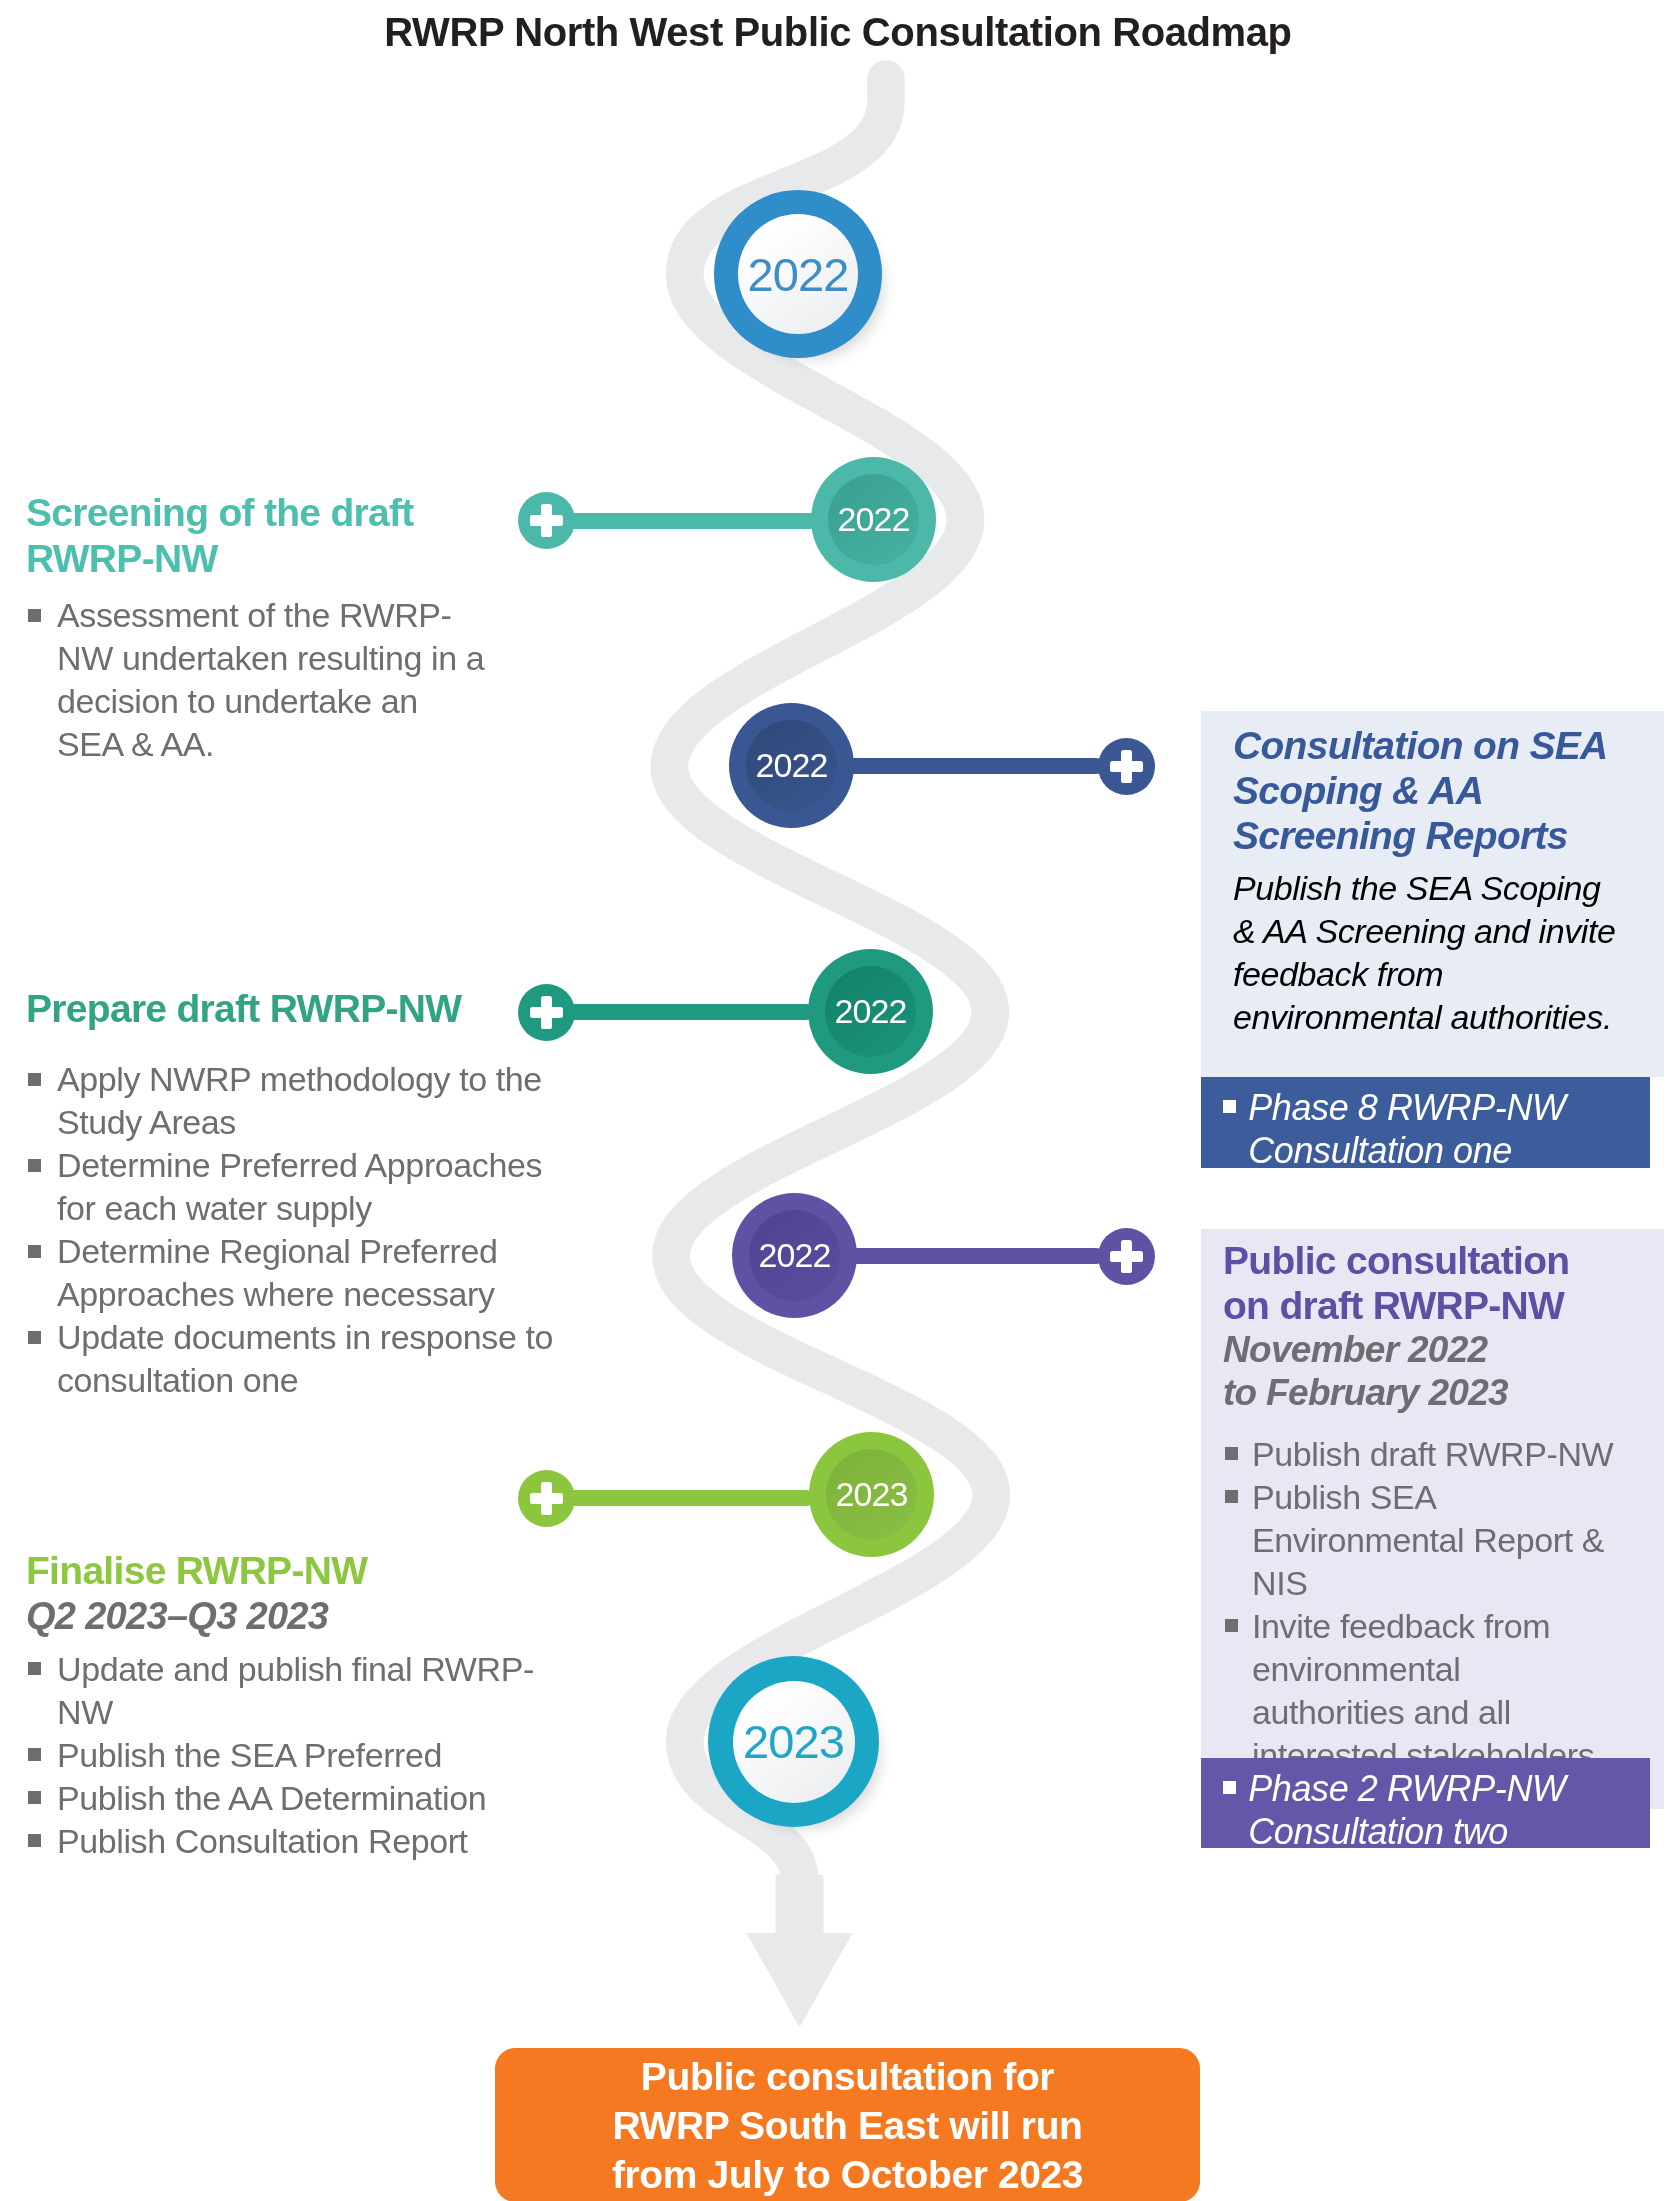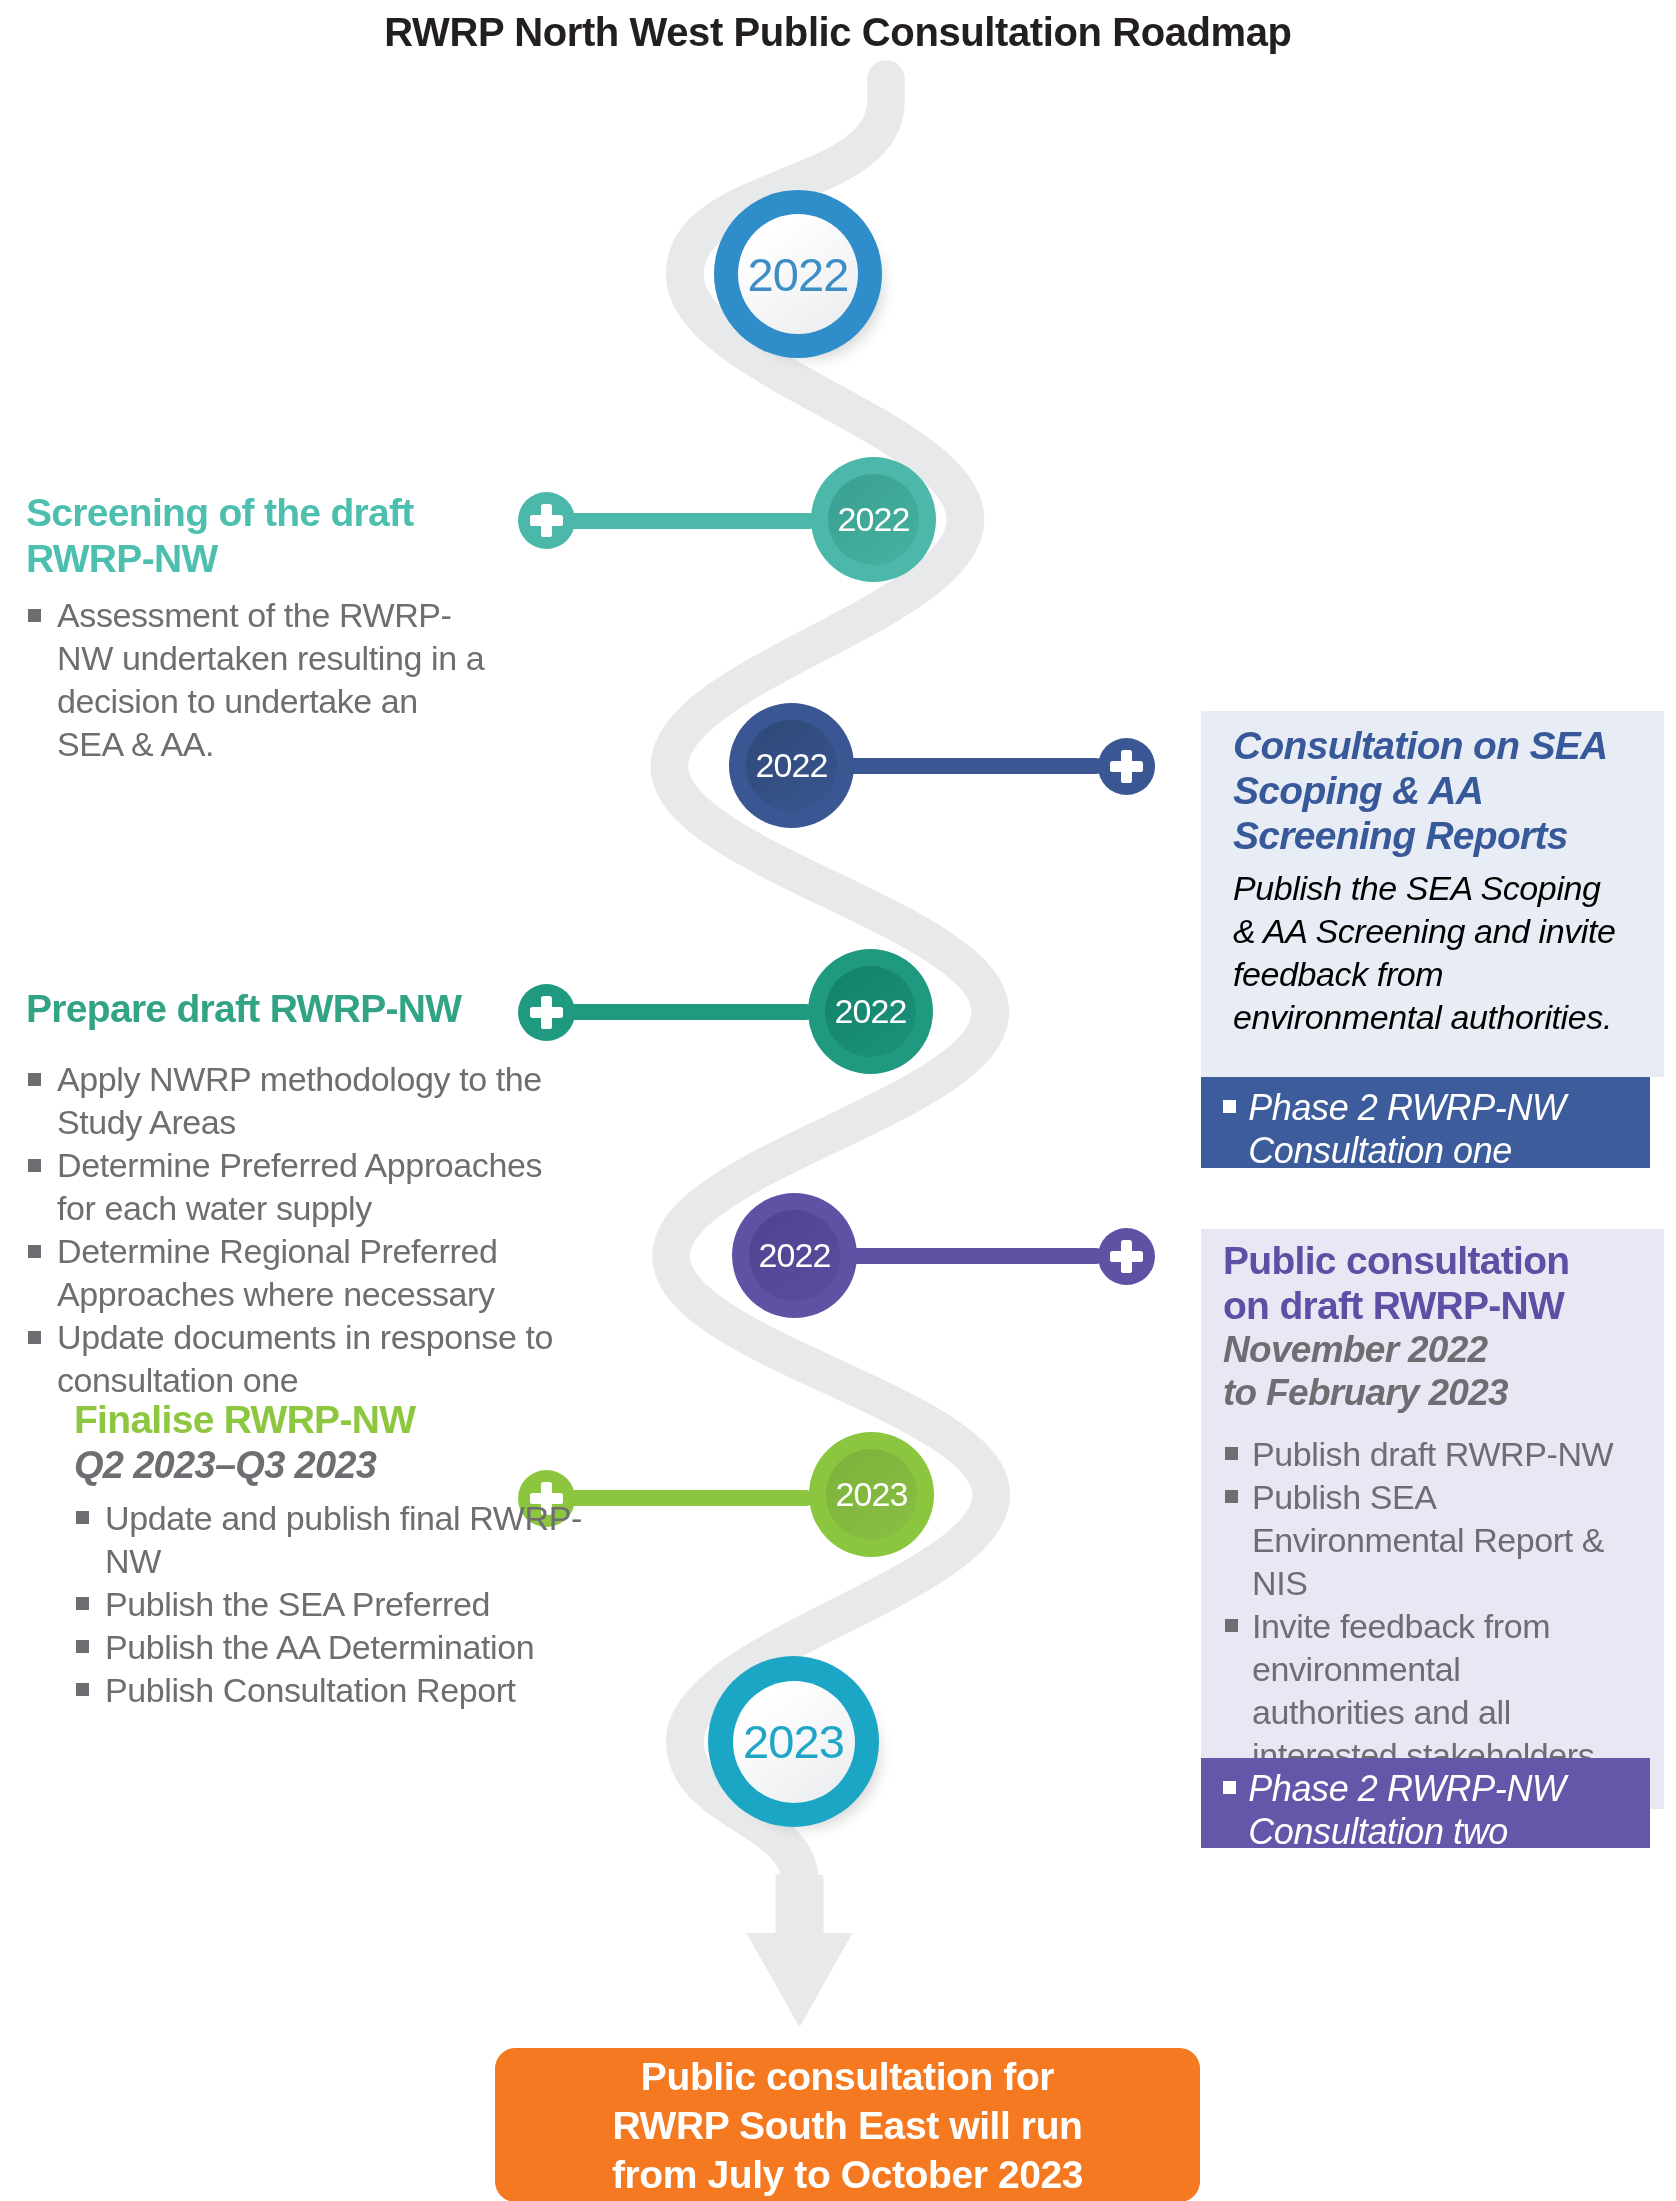--- a/index.html
+++ b/index.html
@@ -176,38 +176,38 @@
   <div class="abs lblock" style="left:26px;top:986px;width:561px;">
     <h2 class="h-green">Prepare draft RWRP-NW</h2>
     <div class="bullets" style="margin-top:26px;">
       <div class="bullet">Apply NWRP methodology to the Study Areas</div>
       <div class="bullet">Determine Preferred Approaches for each water supply</div>
       <div class="bullet">Determine Regional Preferred Approaches where necessary</div>
       <div class="bullet">Update documents in response to consultation one</div>
     </div>
   </div>
 
-  <div class="abs lblock" style="left:26px;top:1397px;width:561px;margin-left:48px;">
+  <div class="abs lblock" style="left:26px;top:1548px;width:561px;">
     <h2 class="h-lime">Finalise RWRP-NW</h2>
     <div class="subhead">Q2 2023–Q3 2023</div>
     <div class="bullets" style="margin-top:8.6px;">
       <div class="bullet">Update and publish final RWRP-NW</div>
       <div class="bullet">Publish the SEA Preferred</div>
       <div class="bullet">Publish the AA Determination</div>
       <div class="bullet">Publish Consultation Report</div>
     </div>
   </div>
 
   <div class="abs rblock rbg1">
     <h2 class="h-navy">Consultation on SEA Scoping &amp; AA Screening Reports</h2>
     <div class="rbody" style="max-width:385px;">Publish the SEA Scoping &amp; AA Screening and invite feedback from environmental authorities.</div>
   </div>
   <div class="abs banner banner1">
     <span class="sq"></span>
-    <span class="btxt">Phase 2 RWRP-NW Consultation one</span>
+    <span class="btxt">Phase 8 RWRP-NW Consultation one</span>
   </div>
 
   <div class="abs rblock rbg2">
     <h2 class="h-purple">Public consultation on draft RWRP-NW</h2>
     <div class="subhead rsub">November 2022 to February 2023</div>
     <div class="rbullets">
       <div class="bullet">Publish draft RWRP-NW</div>
       <div class="bullet">Publish SEA Environmental Report &amp; NIS</div>
       <div class="bullet">Invite feedback from environmental authorities and all interested stakeholders</div>
     </div>

